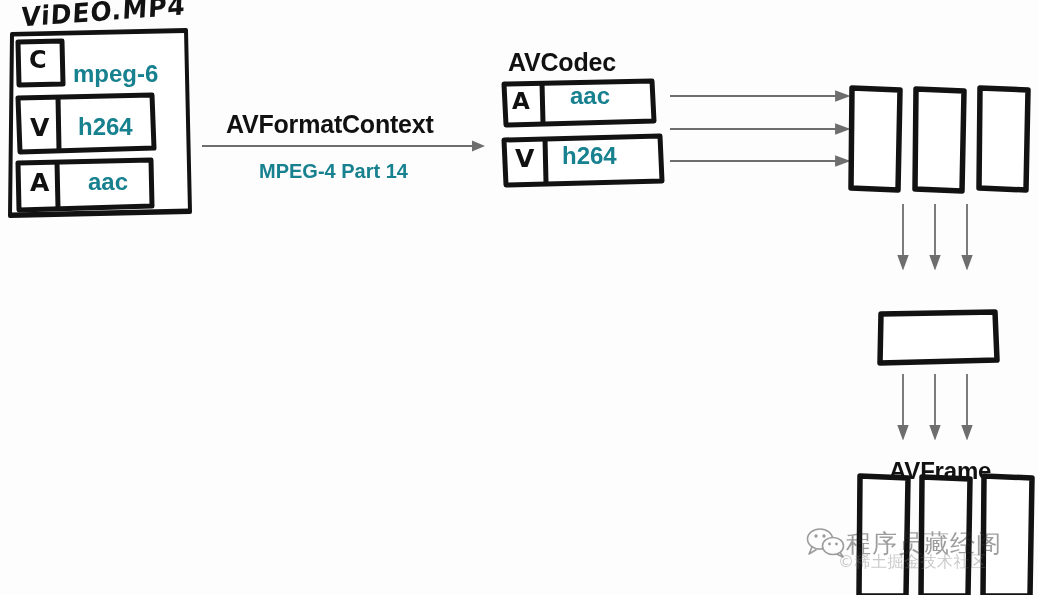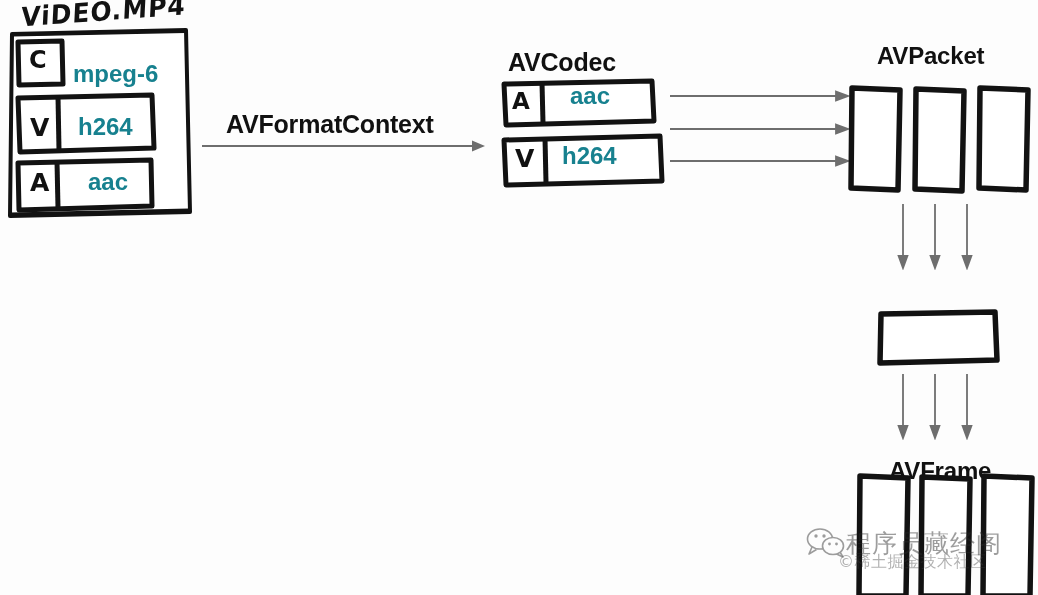--- a/index.html
+++ b/index.html
@@ -59,21 +59,21 @@
     filter:grayscale(1);
   }
   .wm-text{
     font-family:"DejaVu Sans",sans-serif;
     font-size:25px;color:#2b2b2b;font-weight:500;
     letter-spacing:1px;line-height:1;
   }
   .wm-sub{
     position:absolute;left:838px;top:552px;opacity:.40;
     font-family:"DejaVu Sans",sans-serif;
-    font-size:16px;color:#b91c1c;letter-spacing:.5px;
+    font-size:16px;color:#3b82f6;letter-spacing:.5px;
     filter:grayscale(1);
   }
 </style>
 </head>
 <body>
 
 <div class="stage">
 
   <div class="abs filename">ViDEO.MP4</div>
 
@@ -101,20 +101,21 @@
   <div class="abs letter" style="left:30px;top:168px;font-size:25px;">A</div>
   <div class="abs codec-label" style="left:88px;top:168px;font-size:24px;">aac</div>
 
   <div class="abs t-avformat title">AVFormatContext</div>
 
   <svg class="abs ink" style="left:200px;top:138px;" width="290" height="16" viewBox="0 0 290 16">
     <line x1="2" y1="8" x2="272" y2="8" stroke="#6e6e6e" stroke-width="2.2"></line>
     <polygon points="272,2.4 285,8 272,13.6" fill="#6e6e6e"></polygon>
   </svg>
 
+  <div class="abs t-mpeg4">MPEG-4 Part 14</div>
 
   <div class="abs title t-avstream">AVCodec</div>
 
   <svg class="abs ink" style="left:500px;top:78px;" width="170" height="110" viewBox="0 0 170 110">
 
     <path d="M4,6 L152,3 L154,43 L6,47 Z" fill="#ffffff" stroke="#121212" stroke-width="5" stroke-linejoin="round"></path>
     <path d="M42,4.5 L43,45" fill="none" stroke="#121212" stroke-width="5"></path>
 
     <path d="M4,62 L160,58 L162,103 L6,107 Z" fill="#ffffff" stroke="#121212" stroke-width="5" stroke-linejoin="round"></path>
     <path d="M45,60 L46,105" fill="none" stroke="#121212" stroke-width="5"></path>
@@ -130,21 +131,20 @@
     <g stroke="#6e6e6e" stroke-width="1.8" fill="#6e6e6e">
       <line x1="2" y1="11" x2="168" y2="11"></line>
         <polygon points="168,6.6 180,11 168,15.4"></polygon>
       <line x1="2" y1="44" x2="168" y2="44"></line>
         <polygon points="168,39.6 180,44 168,48.4"></polygon>
       <line x1="2" y1="76" x2="168" y2="76"></line>
         <polygon points="168,71.6 180,76 168,80.4"></polygon>
     </g>
   </svg>
 
-  <div class="abs title t-avpacket">AVPacket</div>
 
   <svg class="abs ink" style="left:848px;top:84px;" width="186" height="112" viewBox="0 0 186 112">
     <path d="M4,4 L52,6 L50,106 L3,104 Z" fill="#ffffff" stroke="#121212" stroke-width="5.5" stroke-linejoin="round"></path>
     <path d="M68,5 L116,7 L114,107 L67,105 Z" fill="#ffffff" stroke="#121212" stroke-width="5.5" stroke-linejoin="round"></path>
     <path d="M132,4 L180,6 L178,106 L131,104 Z" fill="#ffffff" stroke="#121212" stroke-width="5.5" stroke-linejoin="round"></path>
   </svg>
 
   <svg class="abs ink" style="left:896px;top:202px;" width="80" height="68" viewBox="0 0 80 68">
     <g stroke="#6e6e6e" stroke-width="1.8" fill="#6e6e6e">
       <line x1="7" y1="2" x2="7" y2="54"></line>

